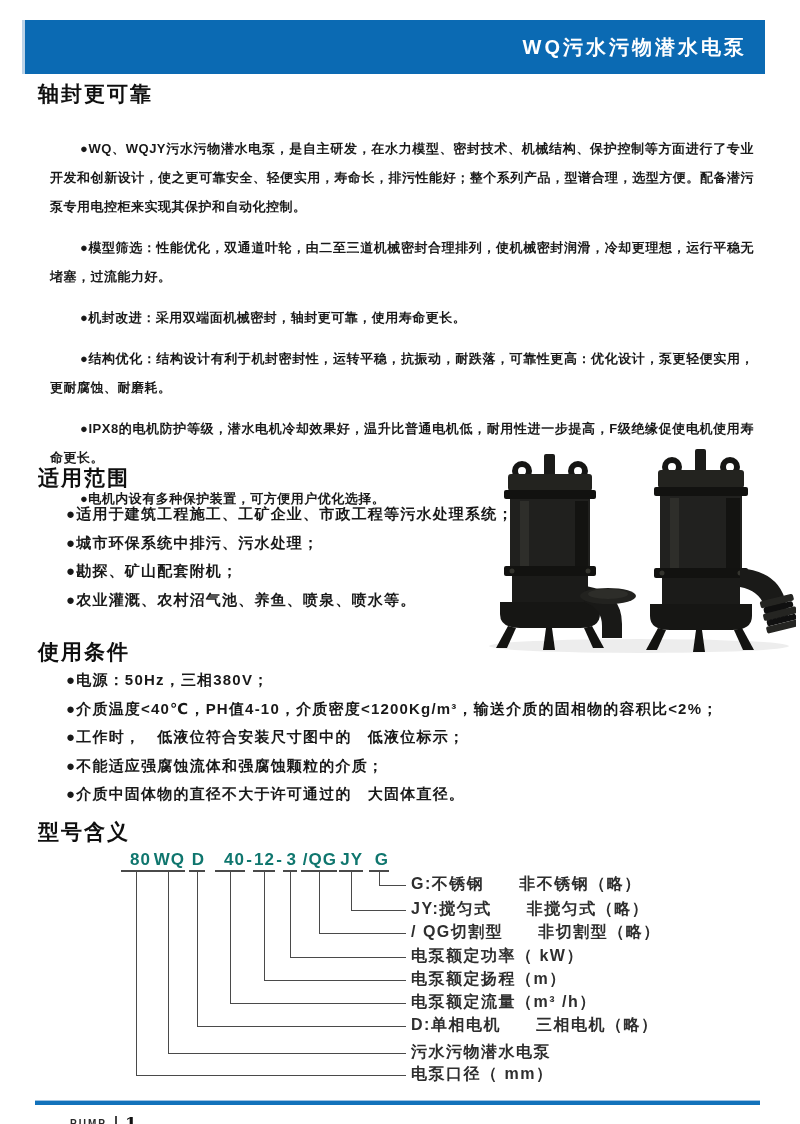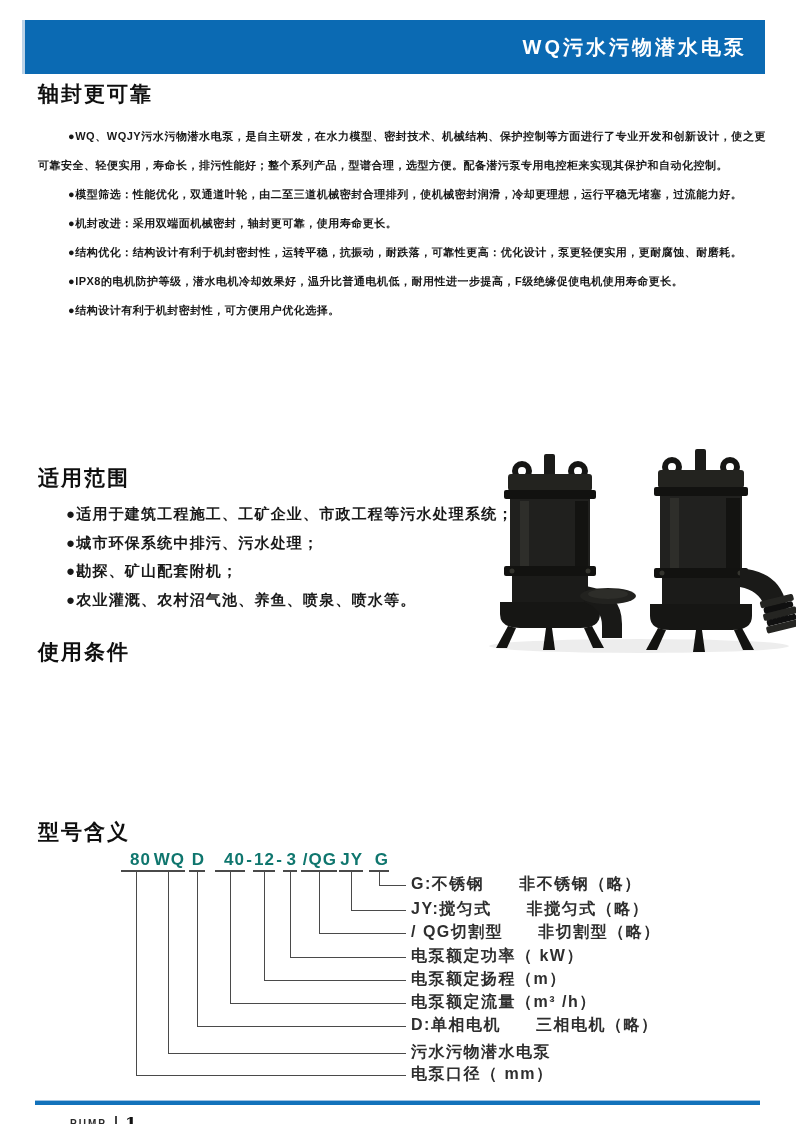--- a/index.html
+++ b/index.html
@@ -22,21 +22,21 @@
   }
   .h-overview{top:80px;}
   .h-application{top:464px;}
   .h-conditions{top:638px;}
   .h-model{top:818px;}
   
   .overview{
     position:absolute;left:38px;top:122px;width:728px;
   }
   .overview p{
-    margin:0;font-size:11px;line-height:29px;text-align:justify;text-indent:30px;
+    margin:12px;font-size:13px;line-height:29px;text-align:justify;text-indent:30px;
     font-weight:600;color:#191919;letter-spacing:0.5px;
   }
   
   .blist{position:absolute;left:38px;}
   .blist p{
     margin:0;font-size:15px;line-height:28.5px;font-weight:600;color:#191919;
     letter-spacing:1.2px;padding-left:28px;white-space:nowrap;
   }
   .app-list{top:500px;width:470px;}
   .cond-list{top:666px;width:760px;}
@@ -71,21 +71,21 @@
     <span class="title">WQ污水污物潜水电泵</span>
   </div>
 
   <h2 class="h h-overview">轴封更可靠</h2>
   <div class="overview">
     <p>●WQ、WQJY污水污物潜水电泵，是自主研发，在水力模型、密封技术、机械结构、保护控制等方面进行了专业开发和创新设计，使之更可靠安全、轻便实用，寿命长，排污性能好；整个系列产品，型谱合理，选型方便。配备潜污泵专用电控柜来实现其保护和自动化控制。</p>
     <p>●模型筛选：性能优化，双通道叶轮，由二至三道机械密封合理排列，使机械密封润滑，冷却更理想，运行平稳无堵塞，过流能力好。</p>
     <p>●机封改进：采用双端面机械密封，轴封更可靠，使用寿命更长。</p>
     <p>●结构优化：结构设计有利于机封密封性，运转平稳，抗振动，耐跌落，可靠性更高：优化设计，泵更轻便实用，更耐腐蚀、耐磨耗。</p>
     <p>●IPX8的电机防护等级，潜水电机冷却效果好，温升比普通电机低，耐用性进一步提高，F级绝缘促使电机使用寿命更长。</p>
-    <p>●结构设计有利于机封密封性，可方便用户优化选择。</p>
+    <p>●电机内设有多种保护装置，可方便用户优化选择。</p>
   </div>
 
   <h2 class="h h-application">适用范围</h2>
   <div class="blist app-list">
     <p>●适用于建筑工程施工、工矿企业、市政工程等污水处理系统；</p>
     <p>●城市环保系统中排污、污水处理；</p>
     <p>●勘探、矿山配套附机；</p>
     <p>●农业灌溉、农村沼气池、养鱼、喷泉、喷水等。</p>
   </div>
 
@@ -136,20 +136,27 @@
         <rect x="136" y="158" width="34" height="7" rx="2" fill="#252522"></rect>
         <rect x="138" y="165" width="30" height="6" rx="2" fill="#101010"></rect>
         <rect x="136" y="171" width="34" height="7" rx="2" fill="#252522"></rect>
         <rect x="138" y="178" width="30" height="6" rx="2" fill="#101010"></rect>
         <rect x="136" y="184" width="34" height="7" rx="2" fill="#252522"></rect>
       </g>
     </g>
   </svg>
 
   <h2 class="h h-conditions">使用条件</h2>
+  <div class="blist cond-list">
+    <p>●电源：50Hz，三相380V；</p>
+    <p>●介质温度&lt;40℃，PH值4-10，介质密度&lt;1200Kg/m³，输送介质的固相物的容积比&lt;2%；</p>
+    <p>●工作时，　低液位符合安装尺寸图中的　低液位标示；</p>
+    <p>●不能适应强腐蚀流体和强腐蚀颗粒的介质；</p>
+    <p>●介质中固体物的直径不大于许可通过的　大固体直径。</p>
+  </div>
 
   <h2 class="h h-model">型号含义</h2>
 
   <span class="code-part u" style="left:121px;width:30px;">80</span>
   <span class="code-part u" style="left:151px;width:34px;">WQ</span>
   <span class="code-part u" style="left:189px;width:16px;">D</span>
   <span class="code-part u" style="left:215px;width:30px;">40</span>
   <span class="code-part" style="left:245px;width:8px;">-</span>
   <span class="code-part u" style="left:253px;width:22px;">12</span>
   <span class="code-part" style="left:275px;width:8px;">-</span>

